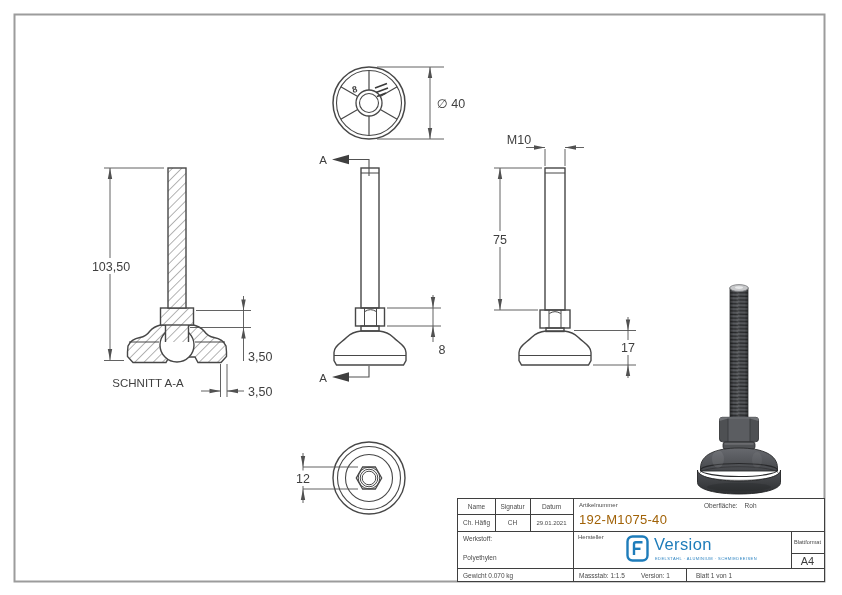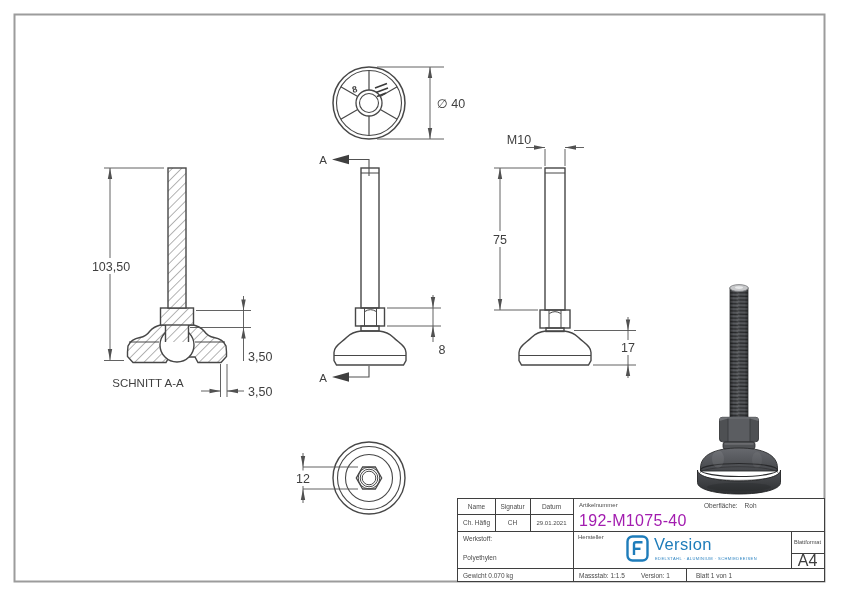--- a/index.html
+++ b/index.html
@@ -7,24 +7,24 @@
          font-family:"Liberation Sans","DejaVu Sans",sans-serif;}
   #cad{position:absolute;left:0;top:0;}
   .dimtxt{font-family:"Liberation Sans","DejaVu Sans",sans-serif;fill:#3f3f3f;}
   
   .tblock{position:absolute;left:457px;top:498px;width:368px;height:84px;background:#fff;
           border:1.2px solid #3f3f3f;box-sizing:border-box;color:#4a4a4a;}
   .tl-h{position:absolute;height:0;border-top:1.1px solid #3f3f3f;}
   .tl-v{position:absolute;width:0;border-left:1.1px solid #3f3f3f;}
   .c{position:absolute;font-size:6.5px;white-space:nowrap;color:#4a4a4a;}
   .cc{display:flex;align-items:center;justify-content:center;text-align:center;}
-  .artnr{position:absolute;font-size:16px;color:#a21caf;letter-spacing:.3px;white-space:nowrap;}
+  .artnr{position:absolute;font-size:13px;color:#a16207;letter-spacing:.3px;white-space:nowrap;}
   .brandname{position:absolute;font-size:16.5px;color:#1e7cba;letter-spacing:.4px;white-space:nowrap;}
   .tagline{position:absolute;font-size:4px;color:#2e84c2;letter-spacing:.45px;white-space:nowrap;}
-  .a4{position:absolute;font-size:16px;color:#3d3d3d;}
+  .a4{position:absolute;font-size:11px;color:#3d3d3d;}
 </style>
 </head>
 <body>
 
 <div id="stage">
 
 <svg id="cad" width="842" height="595" viewBox="0 0 842 595">
   <defs>
     <pattern id="hatch" patternUnits="userSpaceOnUse" width="6.5" height="6.5" patternTransform="rotate(-45)">
       <rect width="6.5" height="6.5" fill="#ffffff"></rect>

